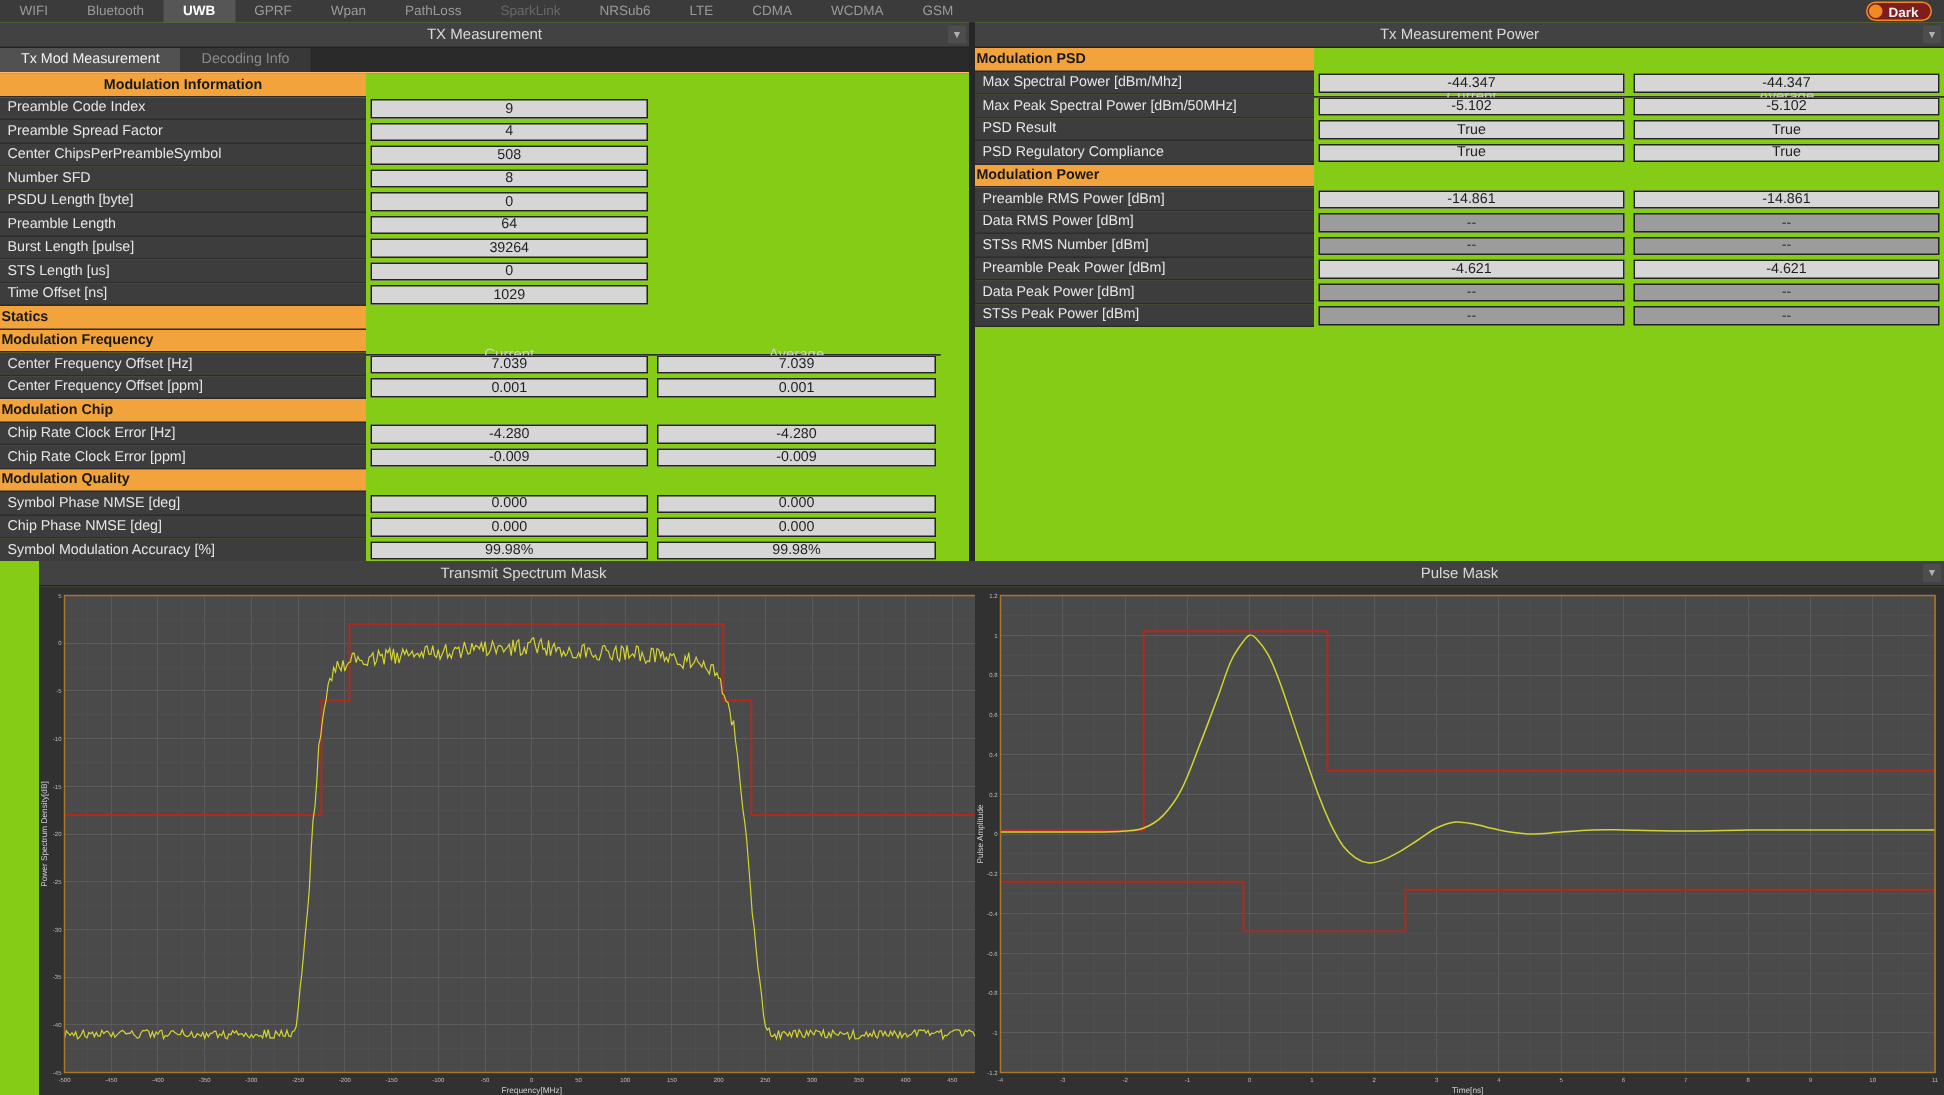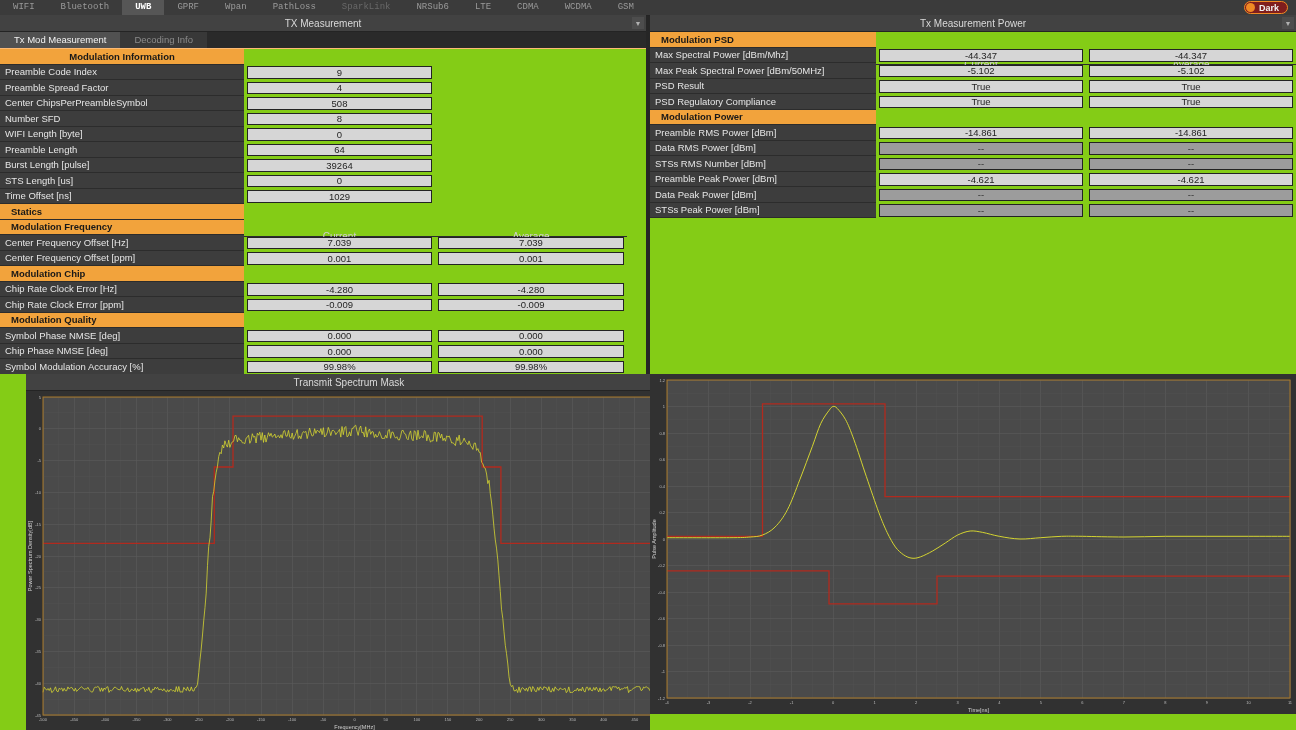--- a/index.html
+++ b/index.html
@@ -3,21 +3,21 @@
 <meta charset="utf-8">
 <style>
   html,body{margin:0;padding:0;background:#1e1e1e;}
   .app{position:relative;width:1296px;height:730px;background:#262626;overflow:hidden;
        font-family:"Liberation Sans","DejaVu Sans",sans-serif;-webkit-font-smoothing:antialiased;}
 
   
   .topnav{position:absolute;left:0;top:0;width:1296px;height:15px;background:#3b3b3b;
           border-bottom:1px solid #242424;display:flex;align-items:stretch;}
   .navtabs{display:flex;align-items:stretch;}
-  .navtab{padding:0 13px;font-size:9px;line-height:15px;color:#9a9a9a;cursor:pointer;white-space:nowrap;font-family:Liberation Mono, monospace;}
+  .navtab{padding:0 13px;font-size:9px;line-height:15px;color:#9a9a9a;cursor:pointer;white-space:nowrap;}
   .navtab.active{background:#565656;color:#ffffff;font-weight:700;}
   .navtab.muted{color:#686868;}
   .theme-toggle{margin-left:auto;margin-right:8px;align-self:center;display:flex;align-items:center;gap:4px;
                 height:11px;padding:0 8px 0 1px;border:1px solid #f08a24;border-radius:7px;background:#7f1d1d;
                 color:#f2f2f2;font-size:9px;font-weight:700;cursor:pointer;}
   .theme-dot{width:9px;height:9px;border-radius:50%;background:#f08a24;}
 
   
   .panel{position:absolute;background:#84cc16;}
   #panel-left{left:0;top:15px;width:646px;height:359px;}
@@ -35,21 +35,21 @@
   .subtab.active{background:#515151;color:#f2f2f2;}
 
   
   .tbl{display:grid;grid-auto-rows:15.5px;}
   .tbl-left{grid-template-columns:244px 191px 192px 1fr;}
   .tbl-right{grid-template-columns:226px 210px 210px;}
   .trow{display:contents;}
   .lc{background:#3d3d3d;color:#e6e6e6;font-size:9.5px;display:flex;align-items:center;
       padding-left:5px;border-bottom:1px solid #2c2c2c;overflow:hidden;white-space:nowrap;}
   .sec{background:#f2a33c;color:#181818;font-weight:700;font-size:9.5px;display:flex;align-items:center;
-       padding-left:11px;border-bottom:1px solid #2c2c2c;white-space:nowrap;}
+       padding-left:1px;border-bottom:1px solid #2c2c2c;white-space:nowrap;}
   .sec.center{justify-content:center;padding-left:0;}
   .hc{background:#3d3d3d;color:#cfcfcf;font-size:10px;display:flex;align-items:center;justify-content:center;
       border-bottom:1px solid #2c2c2c;margin-top:32px;}
   .vc{margin:1.5px 3px;background:#d6d6d6;color:#1f1f1f;font-size:9.5px;display:flex;align-items:center;
       justify-content:center;border:1px solid #232323;overflow:hidden;}
   .vc.muted{background:#9c9c9c;color:#303030;}
   .ec{background:transparent;}
 
   
   .cbody{height:340px;background:#313131;cursor:crosshair;}
@@ -91,21 +91,21 @@
     <div class="subtabs" id="left-subtabs">
         <div class="subtab active">Tx Mod Measurement</div>
         <div class="subtab">Decoding Info</div>
       </div>
     <div class="tbl tbl-left" id="left-table">
         <div class="trow"><div class="sec center">Modulation Information</div><div class="ec"></div><div class="ec"></div><div class="ec"></div></div>
         <div class="trow"><div class="lc">Preamble Code Index</div><div class="vc">9</div><div class="ec"></div><div class="ec"></div></div>
         <div class="trow"><div class="lc">Preamble Spread Factor</div><div class="vc">4</div><div class="ec"></div><div class="ec"></div></div>
         <div class="trow"><div class="lc">Center ChipsPerPreambleSymbol</div><div class="vc">508</div><div class="ec"></div><div class="ec"></div></div>
         <div class="trow"><div class="lc">Number SFD</div><div class="vc">8</div><div class="ec"></div><div class="ec"></div></div>
-        <div class="trow"><div class="lc">WIFI Length [byte]</div><div class="vc">0</div><div class="ec"></div><div class="ec"></div></div>
+        <div class="trow"><div class="lc">PSDU Length [byte]</div><div class="vc">0</div><div class="ec"></div><div class="ec"></div></div>
         <div class="trow"><div class="lc">Preamble Length</div><div class="vc">64</div><div class="ec"></div><div class="ec"></div></div>
         <div class="trow"><div class="lc">Burst Length [pulse]</div><div class="vc">39264</div><div class="ec"></div><div class="ec"></div></div>
         <div class="trow"><div class="lc">STS Length [us]</div><div class="vc">0</div><div class="ec"></div><div class="ec"></div></div>
         <div class="trow"><div class="lc">Time Offset [ns]</div><div class="vc">1029</div><div class="ec"></div><div class="ec"></div></div>
         <div class="trow"><div class="sec">Statics</div><div class="hc">Current</div><div class="hc">Average</div><div class="ec"></div></div>
         <div class="trow"><div class="sec">Modulation Frequency</div><div class="ec"></div><div class="ec"></div><div class="ec"></div></div>
         <div class="trow"><div class="lc">Center Frequency Offset [Hz]</div><div class="vc">7.039</div><div class="vc">7.039</div><div class="ec"></div></div>
         <div class="trow"><div class="lc">Center Frequency Offset [ppm]</div><div class="vc">0.001</div><div class="vc">0.001</div><div class="ec"></div></div>
         <div class="trow"><div class="sec">Modulation Chip</div><div class="ec"></div><div class="ec"></div><div class="ec"></div></div>
         <div class="trow"><div class="lc">Chip Rate Clock Error [Hz]</div><div class="vc">-4.280</div><div class="vc">-4.280</div><div class="ec"></div></div>
@@ -249,20 +249,26 @@
           </g>
           <polyline points="17.0,152.3 188.3,152.3 188.3,76.0 207.0,76.0 207.0,25.1 456.2,25.1 456.2,76.0 474.9,76.0 474.9,152.3 640.0,152.3" fill="none" stroke="#b22a1e" stroke-width="1.3"></polyline>
           <polyline points="17.0,301.3 18.2,296.2 19.5,297.8 20.7,299.2 22.0,297.5 23.2,299.5 24.5,296.8 25.7,301.5 27.0,300.6 28.2,298.7 29.5,295.8 30.7,300.0 32.0,300.9 33.2,297.3 34.4,298.2 35.7,297.0 36.9,300.2 38.2,297.3 39.4,299.7 40.7,299.7 41.9,295.9 43.2,298.0 44.4,296.9 45.7,296.4 46.9,298.0 48.2,300.1 49.4,297.2 50.6,300.4 51.9,299.1 53.1,297.8 54.4,296.6 55.6,295.8 56.9,297.0 58.1,298.3 59.4,297.8 60.6,298.1 61.9,296.3 63.1,298.6 64.3,299.7 65.6,301.2 66.8,300.7 68.1,297.3 69.3,296.0 70.6,296.3 71.8,295.5 73.1,296.5 74.3,300.4 75.6,296.9 76.8,300.3 78.1,297.0 79.3,298.5 80.5,296.3 81.8,295.7 83.0,301.4 84.3,299.3 85.5,299.8 86.8,298.6 88.0,296.5 89.3,296.1 90.5,297.3 91.8,298.2 93.0,298.8 94.3,298.6 95.5,295.5 96.7,298.7 98.0,299.8 99.2,300.1 100.5,299.1 101.7,296.8 103.0,300.6 104.2,300.4 105.5,298.1 106.7,298.8 108.0,299.9 109.2,297.2 110.5,301.2 111.7,297.7 112.9,300.2 114.2,297.9 115.4,297.9 116.7,296.6 117.9,296.5 119.2,300.8 120.4,298.4 121.7,299.4 122.9,296.4 124.2,300.9 125.4,301.6 126.6,298.2 127.9,298.9 129.1,296.1 130.4,297.7 131.6,296.3 132.9,298.9 134.1,298.3 135.4,298.2 136.6,299.9 137.9,297.7 139.1,299.8 140.4,300.9 141.6,298.7 142.8,300.8 144.1,298.7 145.3,298.7 146.6,299.9 147.8,299.3 149.1,300.9 150.3,295.6 151.6,300.5 152.8,295.5 154.1,301.1 155.3,300.8 156.6,301.2 157.8,296.4 159.0,298.1 160.3,299.6 161.5,295.9 162.8,299.6 164.0,300.0 165.3,295.9 166.5,299.7 167.8,300.1 169.0,296.7 170.3,296.2 171.5,293.2 172.8,281.5 174.0,268.7 175.2,258.1 176.5,244.0 177.7,229.9 179.0,216.5 180.2,202.1 181.5,174.4 182.7,155.5 184.0,146.5 185.2,129.8 186.5,105.5 187.7,100.6 188.9,89.9 190.2,81.2 191.4,75.8 192.7,65.6 193.9,61.3 195.2,62.8 196.4,54.0 197.7,57.0 198.9,49.8 200.2,53.9 201.4,56.1 202.7,49.2 203.9,56.4 205.1,52.8 206.4,50.8 207.6,50.3 208.9,44.6 210.1,44.4 211.4,50.8 212.6,46.7 213.9,49.3 215.1,49.2 216.4,51.9 217.6,51.9 218.9,52.6 220.1,47.1 221.3,46.3 222.6,44.2 223.8,52.3 225.1,49.6 226.3,42.7 227.6,46.2 228.8,45.2 230.1,52.0 231.3,42.2 232.6,44.2 233.8,41.2 235.0,49.2 236.3,41.6 237.5,51.4 238.8,44.0 240.0,51.1 241.3,46.3 242.5,41.7 243.8,45.2 245.0,42.3 246.3,46.1 247.5,45.1 248.8,43.0 250.0,46.9 251.2,45.3 252.5,44.6 253.7,46.9 255.0,43.7 256.2,47.2 257.5,40.3 258.7,39.6 260.0,45.2 261.2,45.2 262.5,39.4 263.7,45.9 265.0,47.3 266.2,42.0 267.4,48.4 268.7,45.4 269.9,42.5 271.2,38.5 272.4,47.5 273.7,44.9 274.9,47.8 276.2,42.6 277.4,40.6 278.7,41.3 279.9,40.4 281.2,47.6 282.4,42.6 283.6,37.0 284.9,41.8 286.1,45.1 287.4,44.4 288.6,37.7 289.9,42.4 291.1,39.3 292.4,40.0 293.6,41.6 294.9,37.6 296.1,43.6 297.4,36.7 298.6,46.0 299.8,44.7 301.1,42.0 302.3,36.4 303.6,40.1 304.8,44.6 306.1,39.6 307.3,39.3 308.6,40.4 309.8,43.6 311.1,41.8 312.3,40.4 313.5,38.4 314.8,46.1 316.0,35.5 317.3,43.7 318.5,36.8 319.8,35.5 321.0,45.8 322.3,44.9 323.5,40.8 324.8,45.0 326.0,37.4 327.3,37.3 328.5,35.0 329.7,34.2 331.0,40.1 332.2,44.4 333.5,37.4 334.7,35.0 336.0,41.9 337.2,41.2 338.5,46.0 339.7,35.8 341.0,46.2 342.2,40.5 343.5,38.0 344.7,43.3 345.9,40.6 347.2,40.9 348.4,46.5 349.7,43.3 350.9,46.2 352.2,44.7 353.4,40.6 354.7,43.8 355.9,47.4 357.2,47.4 358.4,47.6 359.7,44.2 360.9,47.1 362.1,39.4 363.4,38.5 364.6,47.3 365.9,41.0 367.1,41.2 368.4,45.3 369.6,47.2 370.9,45.7 372.1,48.7 373.4,49.0 374.6,45.2 375.8,39.7 377.1,39.3 378.3,42.5 379.6,43.1 380.8,47.5 382.1,48.8 383.3,42.9 384.6,39.9 385.8,48.0 387.1,49.8 388.3,39.7 389.6,41.1 390.8,48.9 392.0,39.2 393.3,47.7 394.5,46.1 395.8,44.9 397.0,46.9 398.3,39.6 399.5,40.3 400.8,49.8 402.0,43.8 403.3,47.4 404.5,51.2 405.8,49.5 407.0,50.1 408.2,41.2 409.5,41.5 410.7,50.5 412.0,41.4 413.2,42.1 414.5,47.1 415.7,43.1 417.0,49.6 418.2,47.1 419.5,50.2 420.7,44.8 421.9,46.1 423.2,44.9 424.4,48.1 425.7,52.0 426.9,51.8 428.2,52.8 429.4,54.6 430.7,46.4 431.9,49.7 433.2,44.1 434.4,53.9 435.7,52.1 436.9,50.4 438.1,47.1 439.4,50.4 440.6,51.7 441.9,53.7 443.1,49.9 444.4,54.3 445.6,56.0 446.9,58.4 448.1,52.2 449.4,52.1 450.6,59.4 451.9,57.6 453.1,61.2 454.3,61.5 455.6,71.4 456.8,72.5 458.1,76.6 459.3,77.3 460.6,83.0 461.8,92.6 463.1,89.3 464.3,102.7 465.6,112.0 466.8,123.9 468.1,137.8 469.3,148.9 470.5,157.1 471.8,168.9 473.0,184.3 474.3,200.7 475.5,218.2 476.8,227.4 478.0,240.8 479.3,254.3 480.5,262.4 481.8,273.0 483.0,285.8 484.3,293.3 485.5,295.6 486.7,294.4 488.0,299.7 489.2,300.0 490.5,298.4 491.7,301.6 493.0,295.9 494.2,301.4 495.5,297.3 496.7,296.7 498.0,298.0 499.2,299.7 500.4,297.1 501.7,300.3 502.9,296.3 504.2,295.9 505.4,300.7 506.7,295.5 507.9,297.4 509.2,300.3 510.4,300.6 511.7,296.3 512.9,299.4 514.2,295.8 515.4,297.5 516.6,298.9 517.9,295.7 519.1,296.5 520.4,296.7 521.6,299.6 522.9,295.7 524.1,300.6 525.4,300.9 526.6,297.3 527.9,300.4 529.1,295.8 530.4,297.9 531.6,298.7 532.8,299.3 534.1,296.9 535.3,297.9 536.6,298.5 537.8,298.1 539.1,297.3 540.3,301.7 541.6,300.0 542.8,295.9 544.1,301.6 545.3,301.4 546.5,301.5 547.8,300.0 549.0,299.1 550.3,299.6 551.5,297.0 552.8,300.1 554.0,297.9 555.3,299.9 556.5,296.1 557.8,299.9 559.0,301.1 560.3,296.3 561.5,296.2 562.7,299.4 564.0,296.6 565.2,299.4 566.5,299.8 567.7,296.5 569.0,299.2 570.2,296.2 571.5,298.5 572.7,300.9 574.0,296.9 575.2,300.7 576.5,298.4 577.7,297.8 578.9,300.3 580.2,299.1 581.4,298.7 582.7,297.1 583.9,295.7 585.2,299.6 586.4,295.8 587.7,295.6 588.9,296.1 590.2,295.6 591.4,297.8 592.7,296.0 593.9,299.3 595.1,297.8 596.4,298.0 597.6,297.4 598.9,296.5 600.1,297.3 601.4,295.6 602.6,301.6 603.9,299.2 605.1,299.6 606.4,298.3 607.6,297.0 608.9,296.7 610.1,295.7 611.3,295.6 612.6,295.6 613.8,295.8 615.1,299.6 616.3,299.0 617.6,296.0 618.8,296.8 620.1,295.6 621.3,296.6 622.6,297.0 623.8,299.6 625.0,300.5 626.3,295.5 627.5,295.7 628.8,299.4 630.0,301.4 631.3,297.6 632.5,301.2 633.8,296.4 635.0,297.7 636.3,297.4 637.5,295.9 638.8,297.4 640.0,295.4" fill="none" stroke="#d4d431" stroke-width="0.8"></polyline>
           <rect x="17" y="6" width="623" height="318" fill="none" stroke="#a87828" stroke-width="1"></rect>
           <text x="328.5" y="337.5" font-size="5.5" fill="#d0d0d0" text-anchor="middle">Frequency[MHz]</text>
           <text transform="translate(5.5,165) rotate(-90)" font-size="5.5" fill="#d0d0d0" text-anchor="middle">Power Spectrum Density[dB]</text>
         </svg></div>
   </section>
 
   <section class="panel" id="chart-right">
+    <div class="phead">
+      <span>Pulse Mask</span>
+      <span class="dd">
+          <span>▼</span>
+        </span>
+    </div>
     <div class="cbody" id="pulse-canvas"><svg width="646" height="340" viewBox="0 0 646 340" xmlns="http://www.w3.org/2000/svg">
           <rect x="17" y="6" width="623" height="318" fill="#4a4a4a"></rect>
           <g shape-rendering="crispEdges">
             <line x1="17" y1="6" x2="17" y2="324" stroke="#5c5c5c" stroke-width="0.6"></line>
             <line x1="37.766666666666666" y1="6" x2="37.766666666666666" y2="324" stroke="#525252" stroke-width="0.4"></line>
             <line x1="58.53333333333333" y1="6" x2="58.53333333333333" y2="324" stroke="#5c5c5c" stroke-width="0.6"></line>
             <line x1="79.30000000000001" y1="6" x2="79.30000000000001" y2="324" stroke="#525252" stroke-width="0.4"></line>
             <line x1="100.06666666666666" y1="6" x2="100.06666666666666" y2="324" stroke="#5c5c5c" stroke-width="0.6"></line>
             <line x1="120.83333333333333" y1="6" x2="120.83333333333333" y2="324" stroke="#525252" stroke-width="0.4"></line>
             <line x1="141.60000000000002" y1="6" x2="141.60000000000002" y2="324" stroke="#5c5c5c" stroke-width="0.6"></line>

